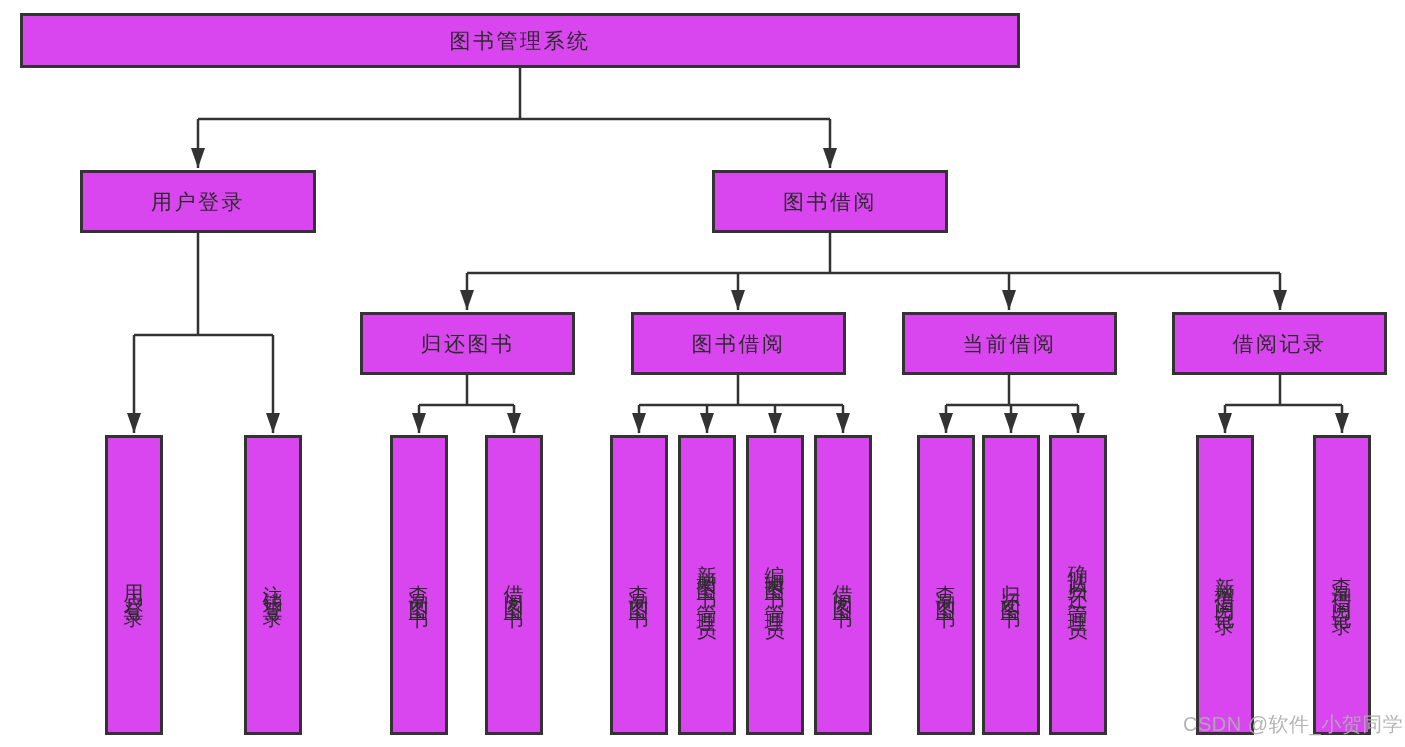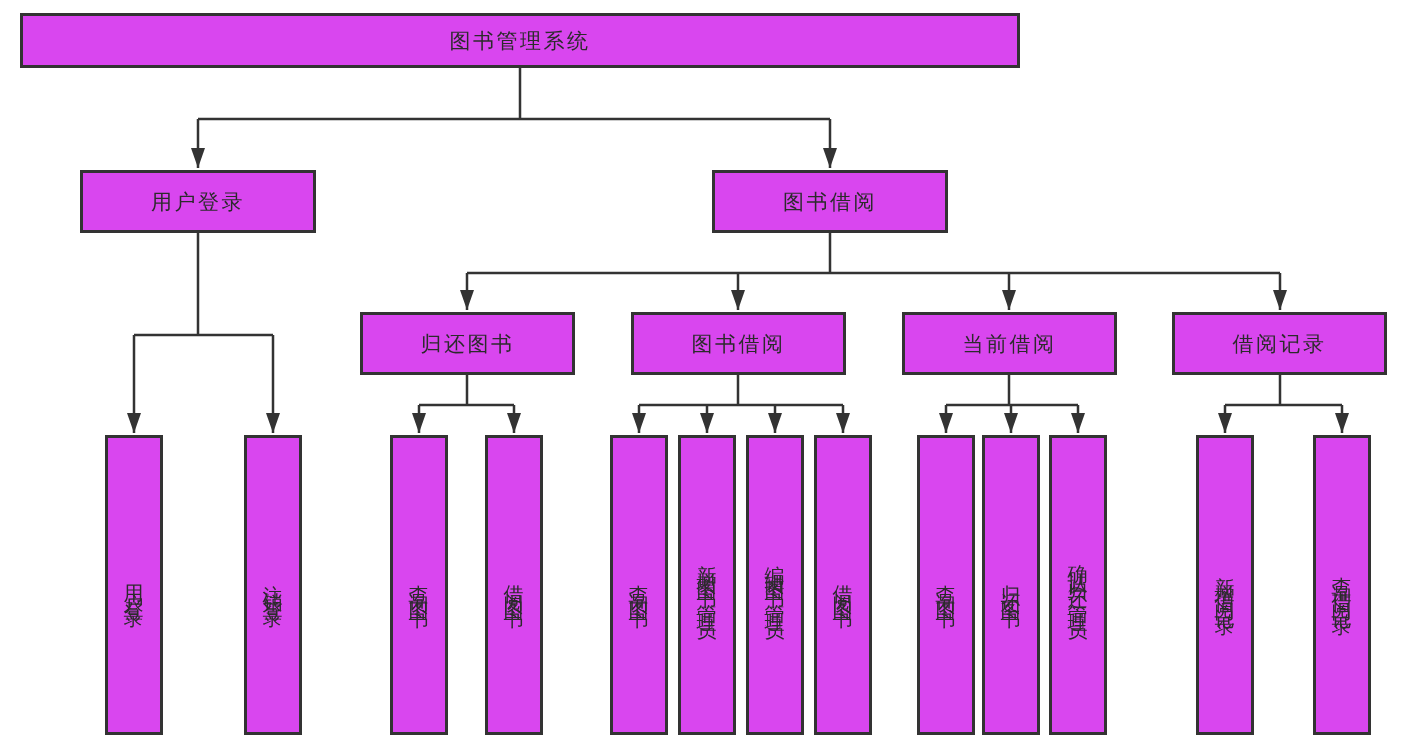--- a/index.html
+++ b/index.html
@@ -171,14 +171,15 @@
     <span>确认归还（管理员）</span>
   </div>
 
   <div class="box vbox" style="left:1196px;top:435px;width:58px;height:300px">
     <span>新增借阅记录</span>
   </div>
   <div class="box vbox" style="left:1313px;top:435px;width:58px;height:300px">
     <span>查询借阅记录</span>
   </div>
 
+  <div class="watermark">CSDN @软件_小贺同学</div>
 
 </div>
 
 </body></html>

